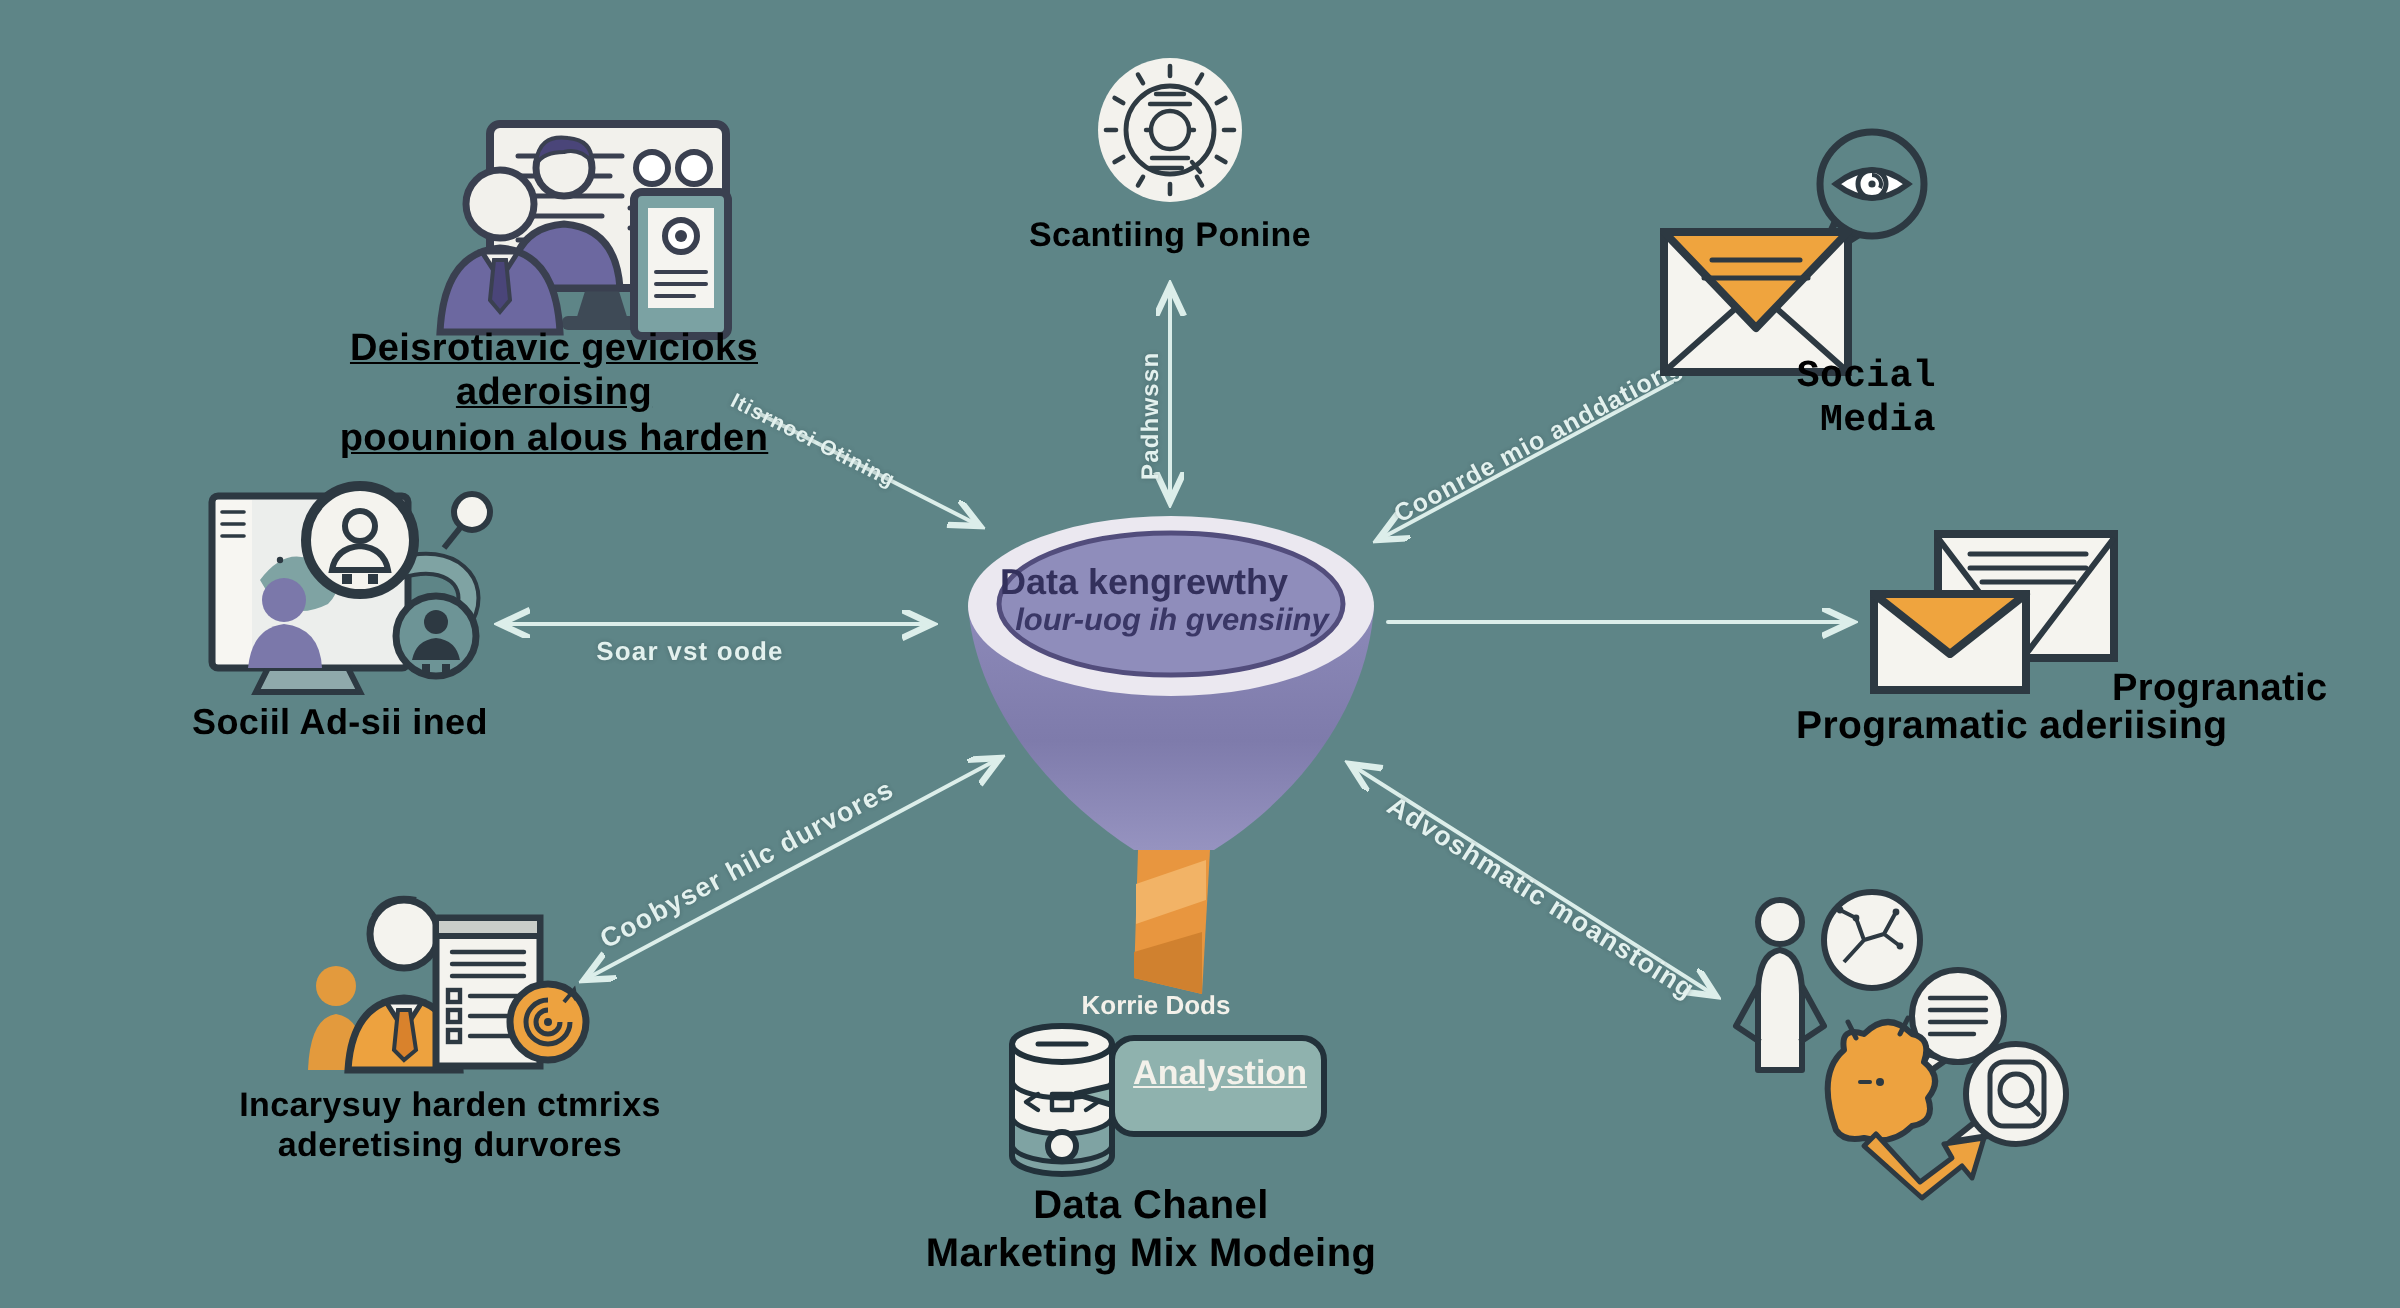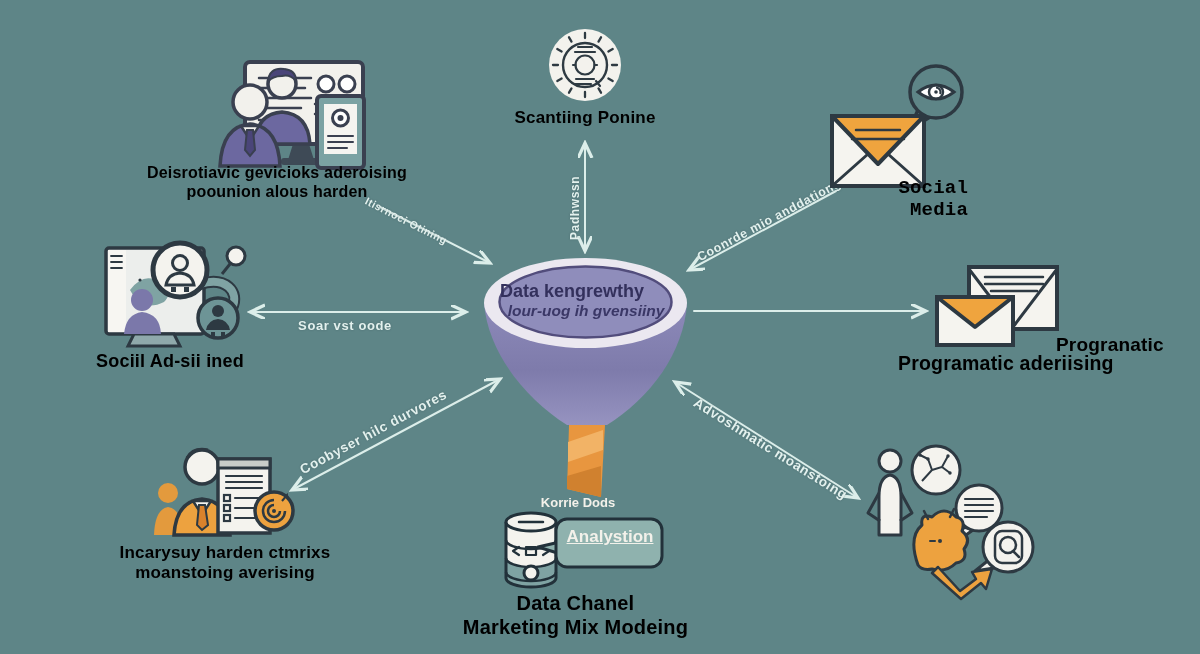--- a/index.html
+++ b/index.html
@@ -78,21 +78,21 @@
       <line x1="133" y1="98" x2="152" y2="98"></line>
     </g>
     <path d="M60 94 Q61 64 87 62 Q113 64 115 94 Z" fill="#6c68a0" stroke="#3a4050" stroke-width="3.5"></path>
     <circle cx="87" cy="34" r="14" fill="#f2f1ec" stroke="#3a4050" stroke-width="3.5"></circle>
     <path d="M73 32 Q74 17 89 19 Q101 20 101 31 Q95 24 87 26 Q77 26 73 32 Z" fill="#4a4579" stroke="#3a4050" stroke-width="2"></path>
     <circle cx="55" cy="52" r="17" fill="#f2f1ec" stroke="#3a4050" stroke-width="3.5"></circle>
     <path d="M25 116 Q27 76 55 74 Q83 76 85 116 Z" fill="#6c68a0" stroke="#3a4050" stroke-width="3.5"></path>
     <path d="M46 76 L55 90 L64 76 Z" fill="#f2f1ec" stroke="#3a4050" stroke-width="2.5"></path>
     <path d="M52 80 L58 80 L60 100 L55 106 L50 100 Z" fill="#4a4579" stroke="#3a4050" stroke-width="2"></path>
   </svg>
-  <div class="lbl" style="left:132px;top:164px;width:290px;font-size:16px;">
+  <div class="lbl" style="left:132px;top:164px;width:290px;font-size:19px;text-decoration:underline;">
     <div>Deisrotiavic gevicioks aderoising</div>
     <div>poounion alous harden</div>
   </div>
 
   <svg class="abs" style="left:547px;top:27px" width="76" height="76" viewBox="0 0 76 76">
     <circle cx="38" cy="38" r="36" fill="#f3f2ed"></circle>
     <g stroke="#2e3a42" stroke-width="2.3" stroke-linecap="round">
       <line x1="65" y1="38" x2="70" y2="38"></line>
         <line x1="61.4" y1="51.5" x2="65.7" y2="54"></line>
       <line x1="51.5" y1="61.4" x2="54" y2="65.7"></line>
@@ -226,21 +226,21 @@
         <line x1="85" y1="75" x2="112" y2="75"></line>
     </g>
     <circle cx="124" cy="68" r="19" fill="#eda23f" stroke="#2d3942" stroke-width="3.5"></circle>
     <path d="M124 57 A11 11 0 1 0 135 68" fill="none" stroke="#2d3942" stroke-width="2.5"></path>
     <path d="M124 62 A6 6 0 1 0 130 68" fill="none" stroke="#2d3942" stroke-width="2.5"></path>
     <circle cx="124" cy="68" r="2" fill="#2d3942"></circle>
     <path d="M132 58 L137 52 L138 57" fill="none" stroke="#2d3942" stroke-width="2"></path>
   </svg>
   <div class="lbl" style="left:110px;top:543px;width:230px;font-size:17px;">
     <div>Incarysuy harden ctmrixs</div>
-    <div>moanstoing averising</div>
+    <div>aderetising durvores</div>
   </div>
 
   <svg class="abs" style="left:502px;top:510px" width="58" height="82" viewBox="0 0 58 82">
     <path d="M4 12 L4 68 A25 9 0 0 0 54 68 L54 12" fill="#f4f3ee" stroke="none"></path>
     <path d="M4 48 L4 68 A25 9 0 0 0 54 68 L54 48 A25 9 0 0 1 4 48 Z" fill="#7fa3a3"></path>
     <path d="M4 12 L4 68 A25 9 0 0 0 54 68 L54 12" fill="none" stroke="#22313a" stroke-width="3"></path>
     <ellipse cx="29" cy="12" rx="25" ry="9" fill="#f4f3ee" stroke="#22313a" stroke-width="3"></ellipse>
     <line x1="17" y1="12" x2="41" y2="12" stroke="#22313a" stroke-width="2.5" stroke-linecap="round"></line>
     <path d="M4 30 A25 9 0 0 0 54 30" fill="none" stroke="#22313a" stroke-width="2.5"></path>
     <path d="M4 48 A25 9 0 0 0 54 48" fill="none" stroke="#22313a" stroke-width="2.5"></path>

